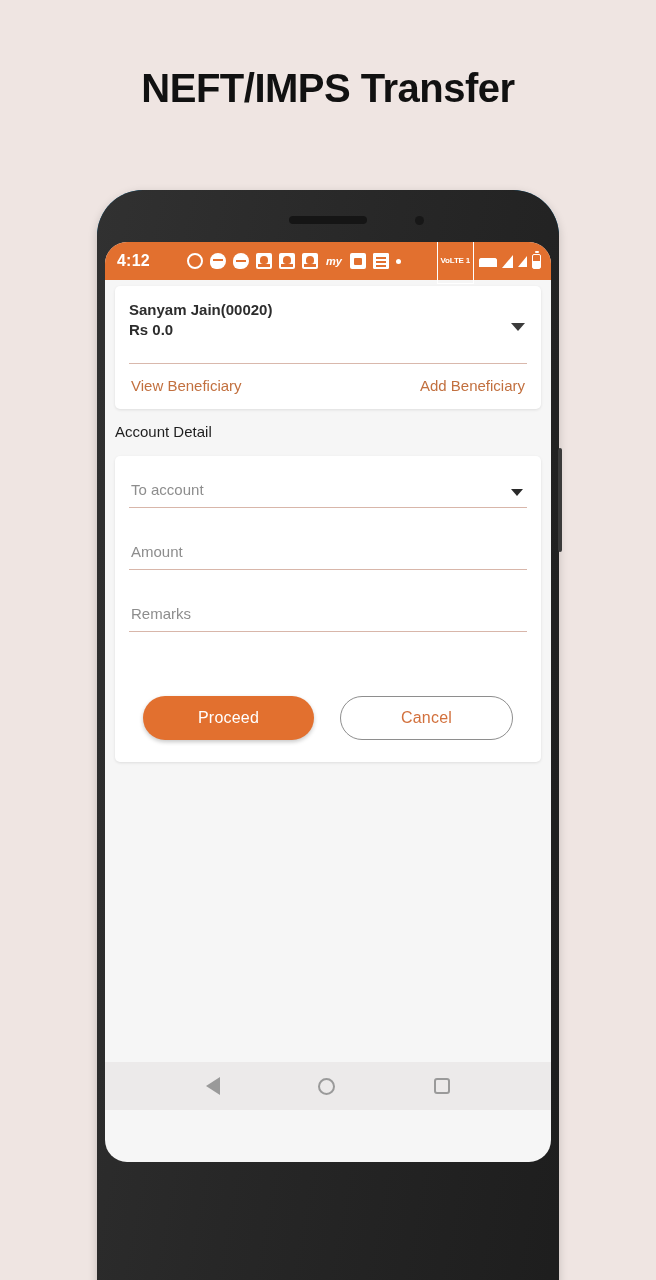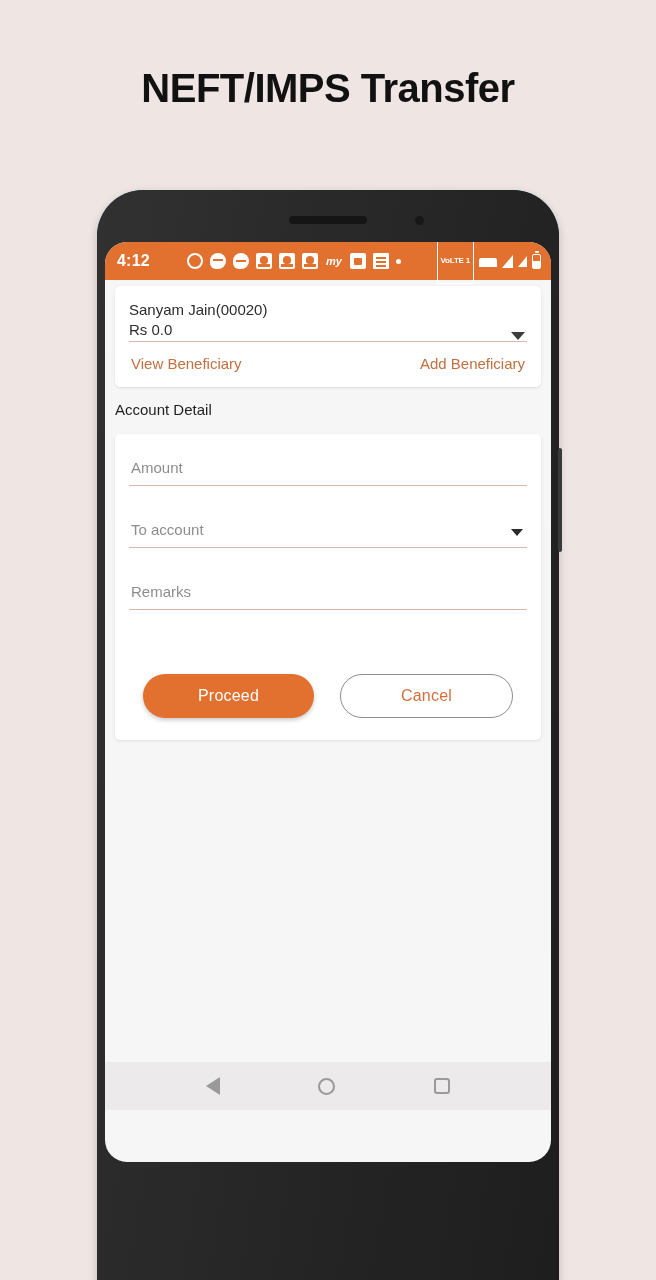--- a/index.html
+++ b/index.html
@@ -228,23 +228,24 @@
     background:#ffffff;
     margin:6px 10px 0 10px;
     border-radius:5px;
     box-shadow:0 1px 3px rgba(0,0,0,0.10);
   }
 
   
   .acct-card { padding:14px 14px 0 14px; }
   .acct-row {
     display:flex;
-    align-items:flex-end;
+    align-items:center;
     border-bottom:1.5px solid #d9b8ac;
-    padding-bottom:1px;
+    padding-bottom:23px;
+    font-weight:bold;
   }
   .acct-text { flex:1; }
   .acct-name {
     font-size:15px;
     color:#2d2d2d;
     line-height:1.33;
   }
   .acct-balance {
     font-size:15px;
     color:#2d2d2d;
@@ -411,27 +412,27 @@
         <div class="benef-row">
           <div class="benef-link">View Beneficiary</div>
           <div class="benef-link">Add Beneficiary</div>
         </div>
       </div>
 
       <div class="section-label">Account Detail</div>
 
       <div class="card detail-card">
 
-        <div class="field">
-          <span class="field-ph">Amount</span>
-        </div>
-
         <div class="field select">
           <span class="field-ph">To account</span>
           <span class="caret"></span>
+        </div>
+
+        <div class="field">
+          <span class="field-ph">Amount</span>
         </div>
 
         <div class="field">
           <span class="field-ph">Remarks</span>
         </div>
 
         <div class="btn-row">
           <div class="btn btn-primary">Proceed</div>
           <div class="btn btn-secondary">Cancel</div>
         </div>

